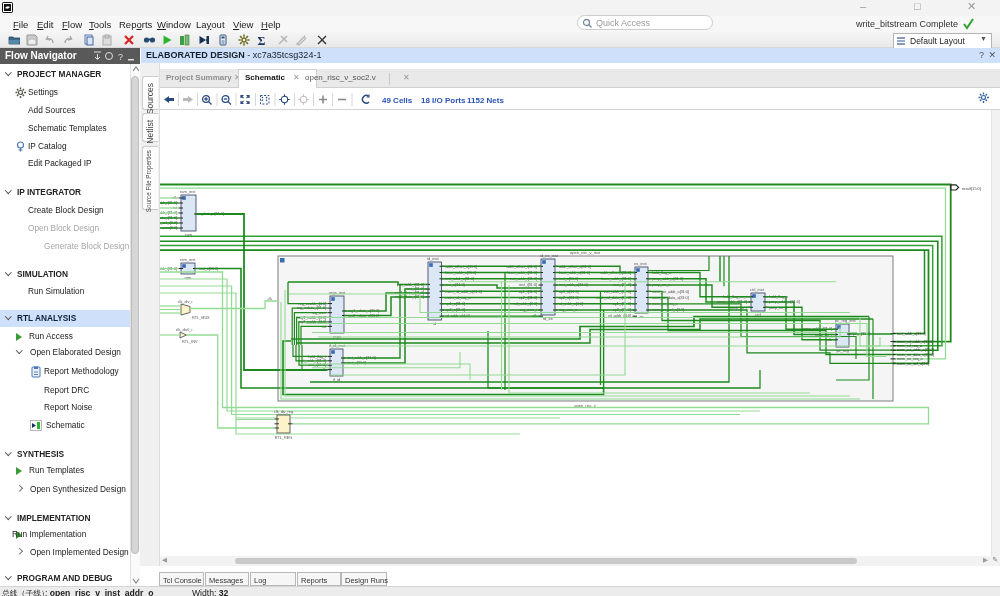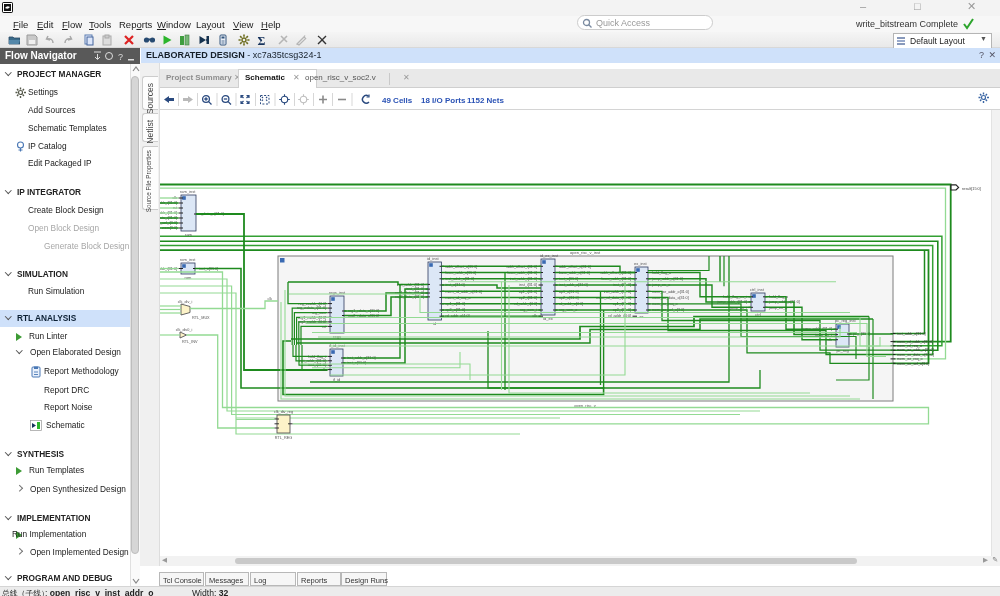--- a/index.html
+++ b/index.html
@@ -225,21 +225,21 @@
 <div class="fnrow" style="top:220px;">
       <span class="tx" style="left:28px;">Run Simulation</span>
     </div>
 <div class="fnrow" style="top:246px;height:17px;background:#cfe1fa;"></div>
 <div class="fnrow hd" style="top:247px;">
       <span class="ar"></span>
       <span class="tx" style="left:17px;color:#0b1f33;">RTL ANALYSIS</span>
     </div>
 <div class="fnrow" style="top:265px;">
       <span class="play" style="left:16px;top:4px;"></span>
-      <span class="tx" style="left:29px;">Run Linter</span>
+      <span class="tx" style="left:29px;">Run Access</span>
     </div>
 <div class="fnrow" style="top:281px;">
       <span class="ar" style="left:17px;"></span>
       <span class="tx" style="left:30px;">Open Elaborated Design</span>
     </div>
 <div class="fnrow" style="top:300px;">
       <svg style="position:absolute;left:31px;top:2px;" width="10" height="12">
         <rect x="1" y="1" width="8" height="10" rx="1" fill="#eaf1fb" stroke="#4a78b5"></rect>
         <rect x="3" y="0.5" width="4" height="2.5" fill="#4a78b5"></rect>
         <path d="M3 6 h4 M3 8.5 h4" stroke="#4a78b5" stroke-width="0.9"></path>

